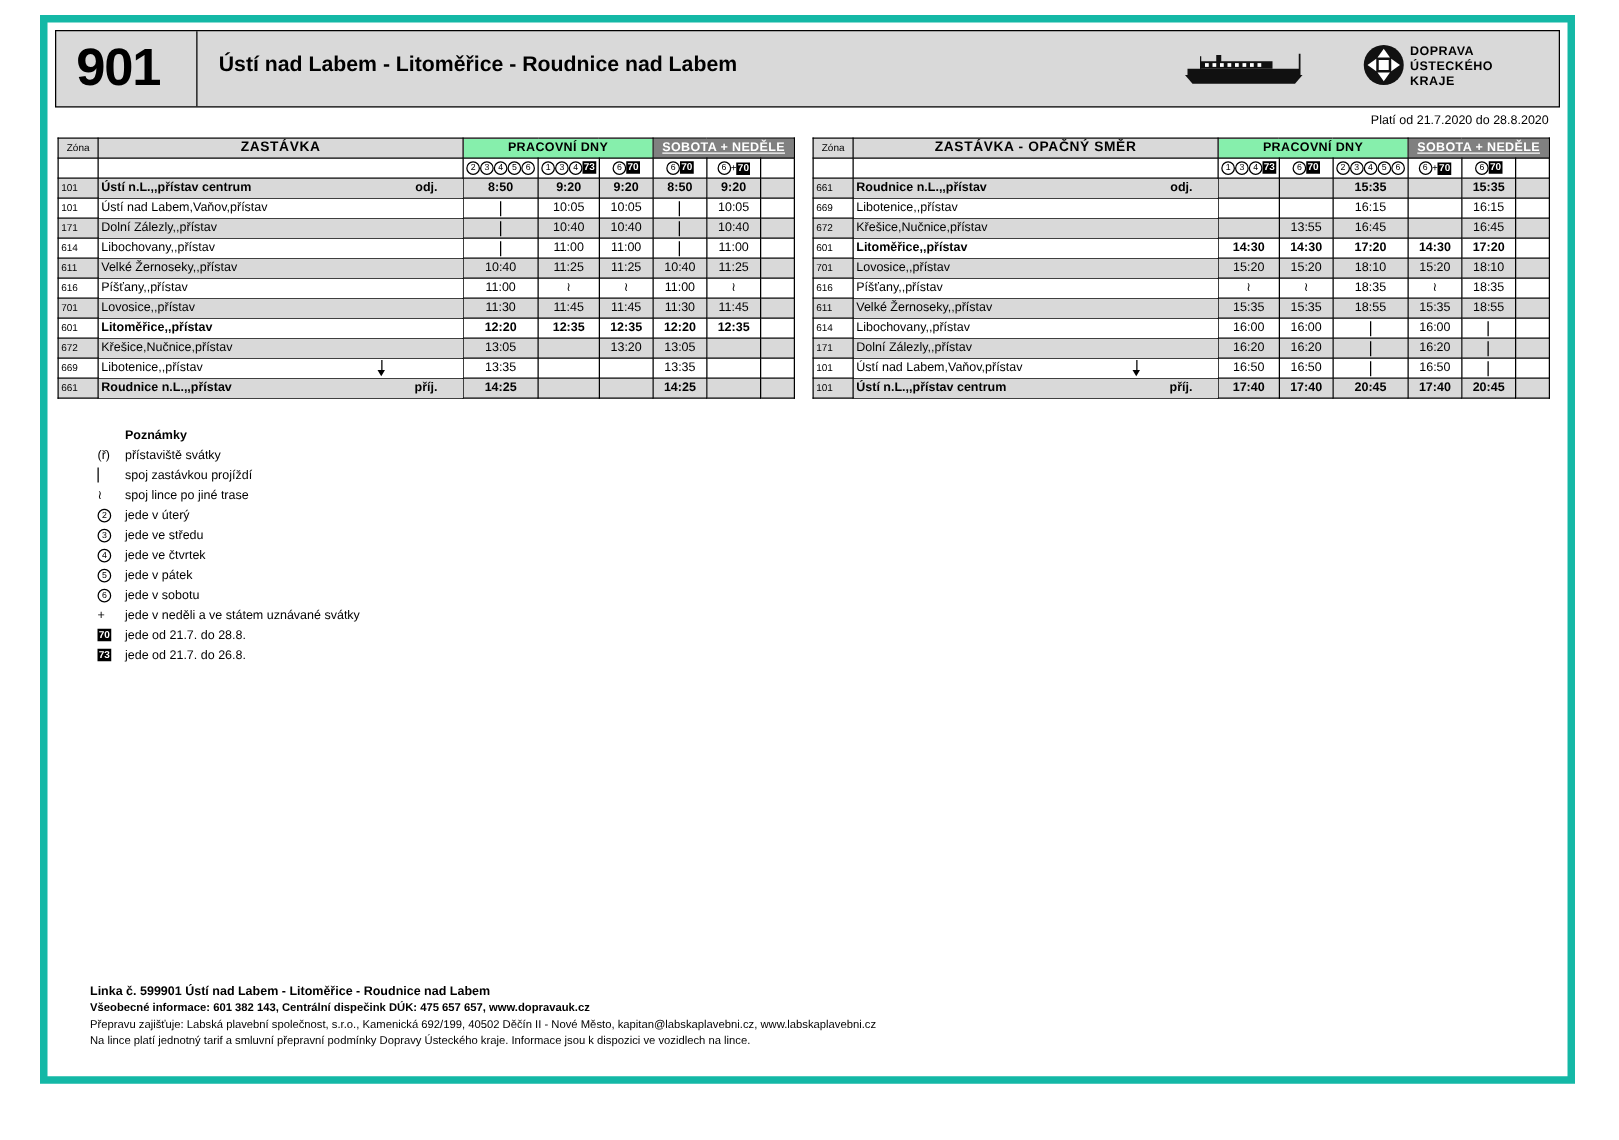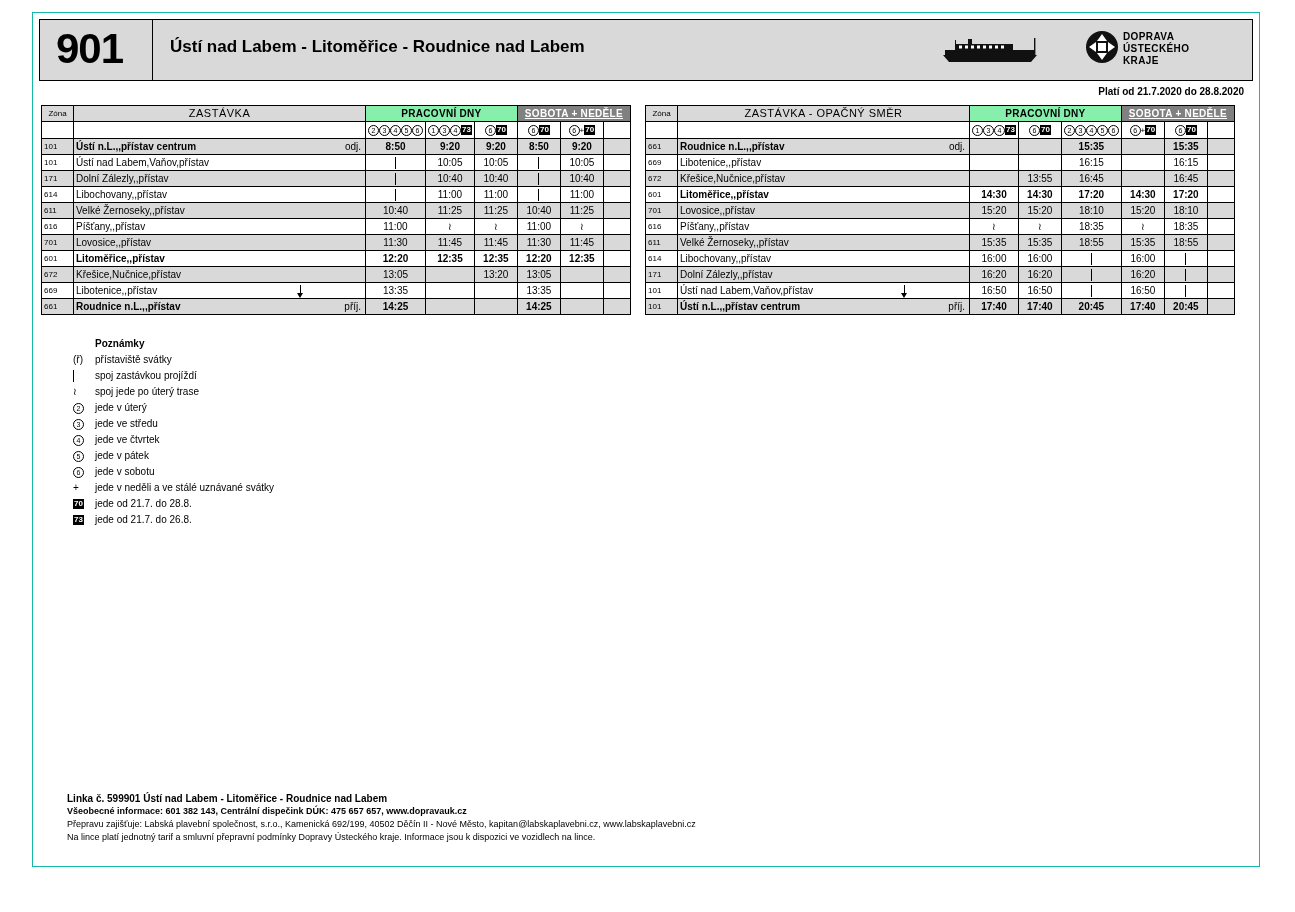--- a/index.html
+++ b/index.html
@@ -8,21 +8,21 @@
     background:#ffffff;
     font-family:"Liberation Sans", sans-serif;
     font-size:11px;
     color:#000;
     overflow:hidden;
   }
   .page{
     position:absolute;
     left:32px;top:12px;
     width:1228px;height:855px;
-    border:1px solid #14b8a6;
+    border:6px solid #14b8a6;
     background:#fff;
     box-sizing:border-box;
   }
   
   .header{
     position:relative;
     height:62px;
     margin:6px 6px 0 6px;
     background:#d9d9d9;
     border:1px solid #000;
@@ -44,51 +44,51 @@
   }
   .logo{
     position:absolute;left:1045px;top:10px;width:150px;height:44px;
   }
   .logo-text{
     position:absolute;left:38px;top:1px;
     font-size:10px;font-weight:bold;line-height:12px;letter-spacing:.4px;
   }
   .valid{
     position:absolute;right:8px;top:66px;
-    font-size:10px;font-weight:bold;
+    font-size:10px;font-weight:normal;
   }
   
   .tbl-wrap{position:absolute;}
   .tbl-left{left:8px;top:92px;}
   .tbl-right{left:612px;top:92px;}
   table.tt{
     border-collapse:collapse;
     font-size:10px;
     table-layout:fixed;
   }
   table.tt td,table.tt th{
     border:1px solid #000;
     padding:0 2px;
     height:15px;
     line-height:15px;
     box-sizing:border-box;
     overflow:hidden;
     white-space:nowrap;
   }
   .hdr-zona{width:30px;text-align:center;font-size:8px;background:#d9d9d9;}
-  .hdr-stop{width:292px;text-align:center;font-weight:normal;background:#d9d9d9;font-size:11px;letter-spacing:.5px;}
+  .hdr-stop{width:292px;text-align:center;font-weight:bold;background:#d9d9d9;font-size:11px;letter-spacing:.5px;}
   .hdr-group-w{background:#86efac;text-align:center;font-weight:bold;font-size:10px;letter-spacing:.3px;}
   .hdr-group-h{background:#808080;color:#fff;text-align:center;font-weight:bold;font-size:10px;letter-spacing:.3px;text-decoration:underline;}
   .sym-row td{height:22px;background:#fff;text-align:center;vertical-align:middle;}
   .row-alt td{background:#d9d9d9;}
   .row-norm td{background:#fff;}
   .zona{font-size:8px;text-align:left;padding-left:3px;}
   .stop{text-align:left;position:relative;padding-left:6px;}
   .stop b{font-weight:bold;}
-  .stop .dep{position:absolute;right:4px;font-weight:normal;}
+  .stop .dep{position:absolute;right:20px;font-weight:bold;}
   .time{text-align:center;}
   .b{font-weight:bold;}
   .bar{
     display:inline-block;width:1px;height:12px;background:#000;vertical-align:middle;
   }
   .arrowdown{
     display:inline-block;width:9px;height:13px;position:relative;vertical-align:middle;
   }
   .arrowdown:before{
     content:"";position:absolute;left:4px;top:0;width:1px;height:9px;background:#000;
@@ -480,27 +480,27 @@
           </tr>
         </tbody>
     </table>
   </div>
 
   <div class="notes">
     <div class="title">Poznámky</div>
     <div id="notes-list">
         <div class="nrow"><span class="nsym">(ř)</span><span>přístaviště svátky</span></div>
         <div class="nrow"><span class="nsym"><span class="bar"></span></span><span>spoj zastávkou projíždí</span></div>
-        <div class="nrow"><span class="nsym">≀</span><span>spoj jede po úterý trase</span></div>
+        <div class="nrow"><span class="nsym">≀</span><span>spoj lince po jiné trase</span></div>
         <div class="nrow"><span class="nsym"><span class="cnum">2</span></span><span>jede v úterý</span></div>
         <div class="nrow"><span class="nsym"><span class="cnum">3</span></span><span>jede ve středu</span></div>
         <div class="nrow"><span class="nsym"><span class="cnum">4</span></span><span>jede ve čtvrtek</span></div>
         <div class="nrow"><span class="nsym"><span class="cnum">5</span></span><span>jede v pátek</span></div>
         <div class="nrow"><span class="nsym"><span class="cnum">6</span></span><span>jede v sobotu</span></div>
-        <div class="nrow"><span class="nsym">+</span><span>jede v neděli a ve stálé uznávané svátky</span></div>
+        <div class="nrow"><span class="nsym">+</span><span>jede v neděli a ve státem uznávané svátky</span></div>
         <div class="nrow"><span class="nsym"><span class="badge">70</span></span><span>jede od 21.7. do 28.8.</span></div>
         <div class="nrow"><span class="nsym"><span class="badge">73</span></span><span>jede od 21.7. do 26.8.</span></div>
       </div>
   </div>
 
   <div class="footer">
     <div class="l1">Linka č. 599901  Ústí nad Labem - Litoměřice - Roudnice nad Labem</div>
     <div class="l2">Všeobecné informace: 601 382 143, Centrální dispečink DÚK: 475 657 657, www.dopravauk.cz</div>
     <div>Přepravu zajišťuje: Labská plavební společnost, s.r.o., Kamenická 692/199, 40502 Děčín II - Nové Město, kapitan@labskaplavebni.cz, www.labskaplavebni.cz</div>
     <div>Na lince platí jednotný tarif a smluvní přepravní podmínky Dopravy Ústeckého kraje. Informace jsou k dispozici ve vozidlech na lince.</div>

